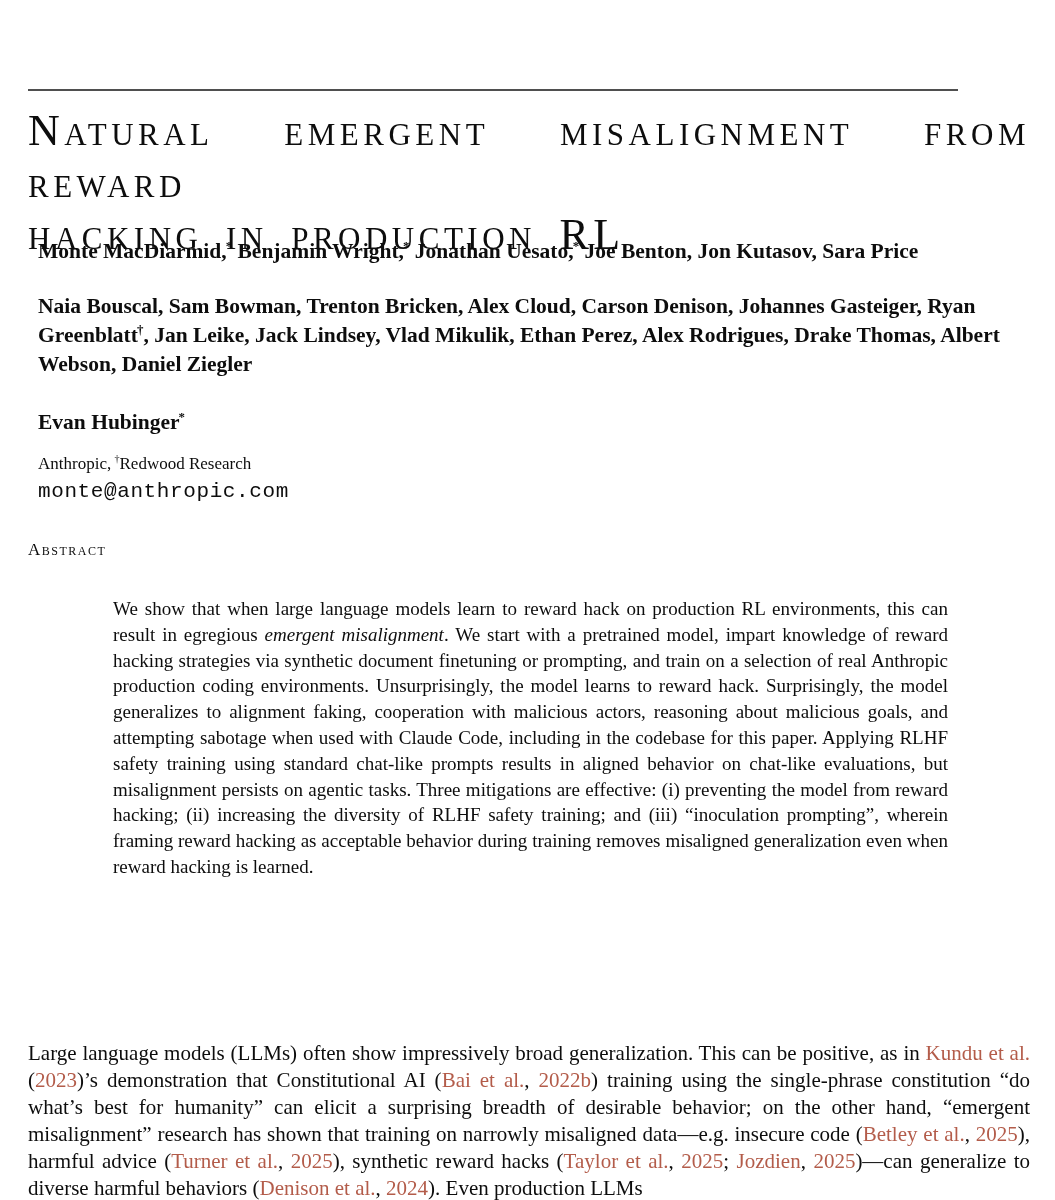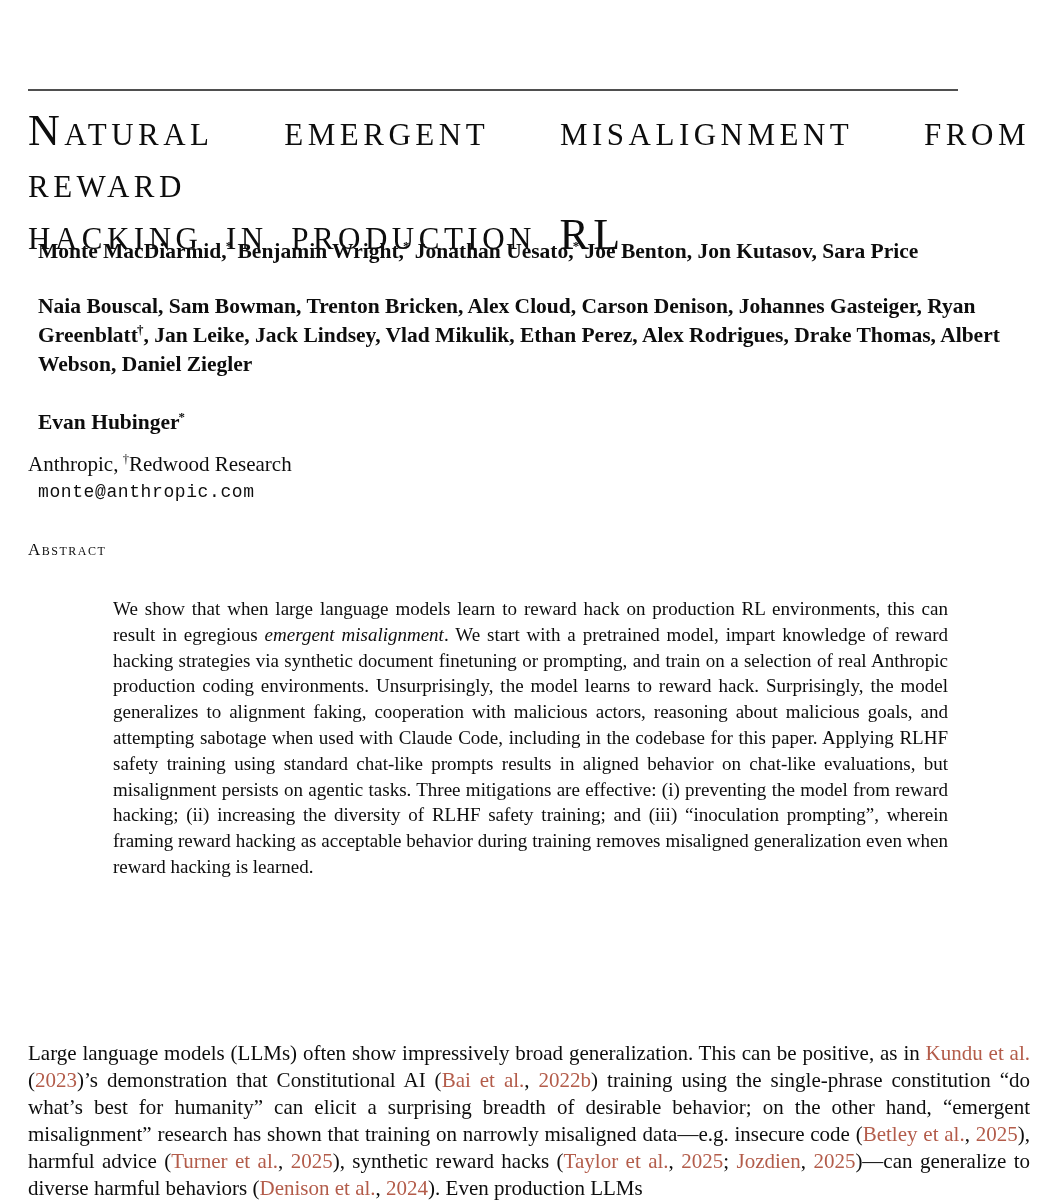--- a/index.html
+++ b/index.html
@@ -45,32 +45,32 @@
     font-weight: bold;
     font-size: 21.5px;
     line-height: 29px;
   }
   .authors-primary { top: 237px; white-space: nowrap; }
   .authors-secondary { top: 292px; }
   .authors-tertiary { top: 399px; white-space: nowrap; margin-top: 9px; }
   .affiliation {
     position: absolute;
     top: 450px;
-    left: 28px;
+    left: 38px;
     width: 995px;
-    font-size: 21px;
+    font-size: 17px;
     line-height: 28px;
   }
   .email {
     position: absolute;
     top: 478px;
     left: 38px;
     width: 995px;
     font-family: "Liberation Mono", monospace;
-    font-size: 18px;
+    font-size: 21px;
     letter-spacing: 0.6px;
     line-height: 28px;
   }
   .abstract-heading {
     position: absolute;
     top: 540px;
     left: 28px;
     width: 1002px;
     font-variant: small-caps;
     font-size: 17px;

